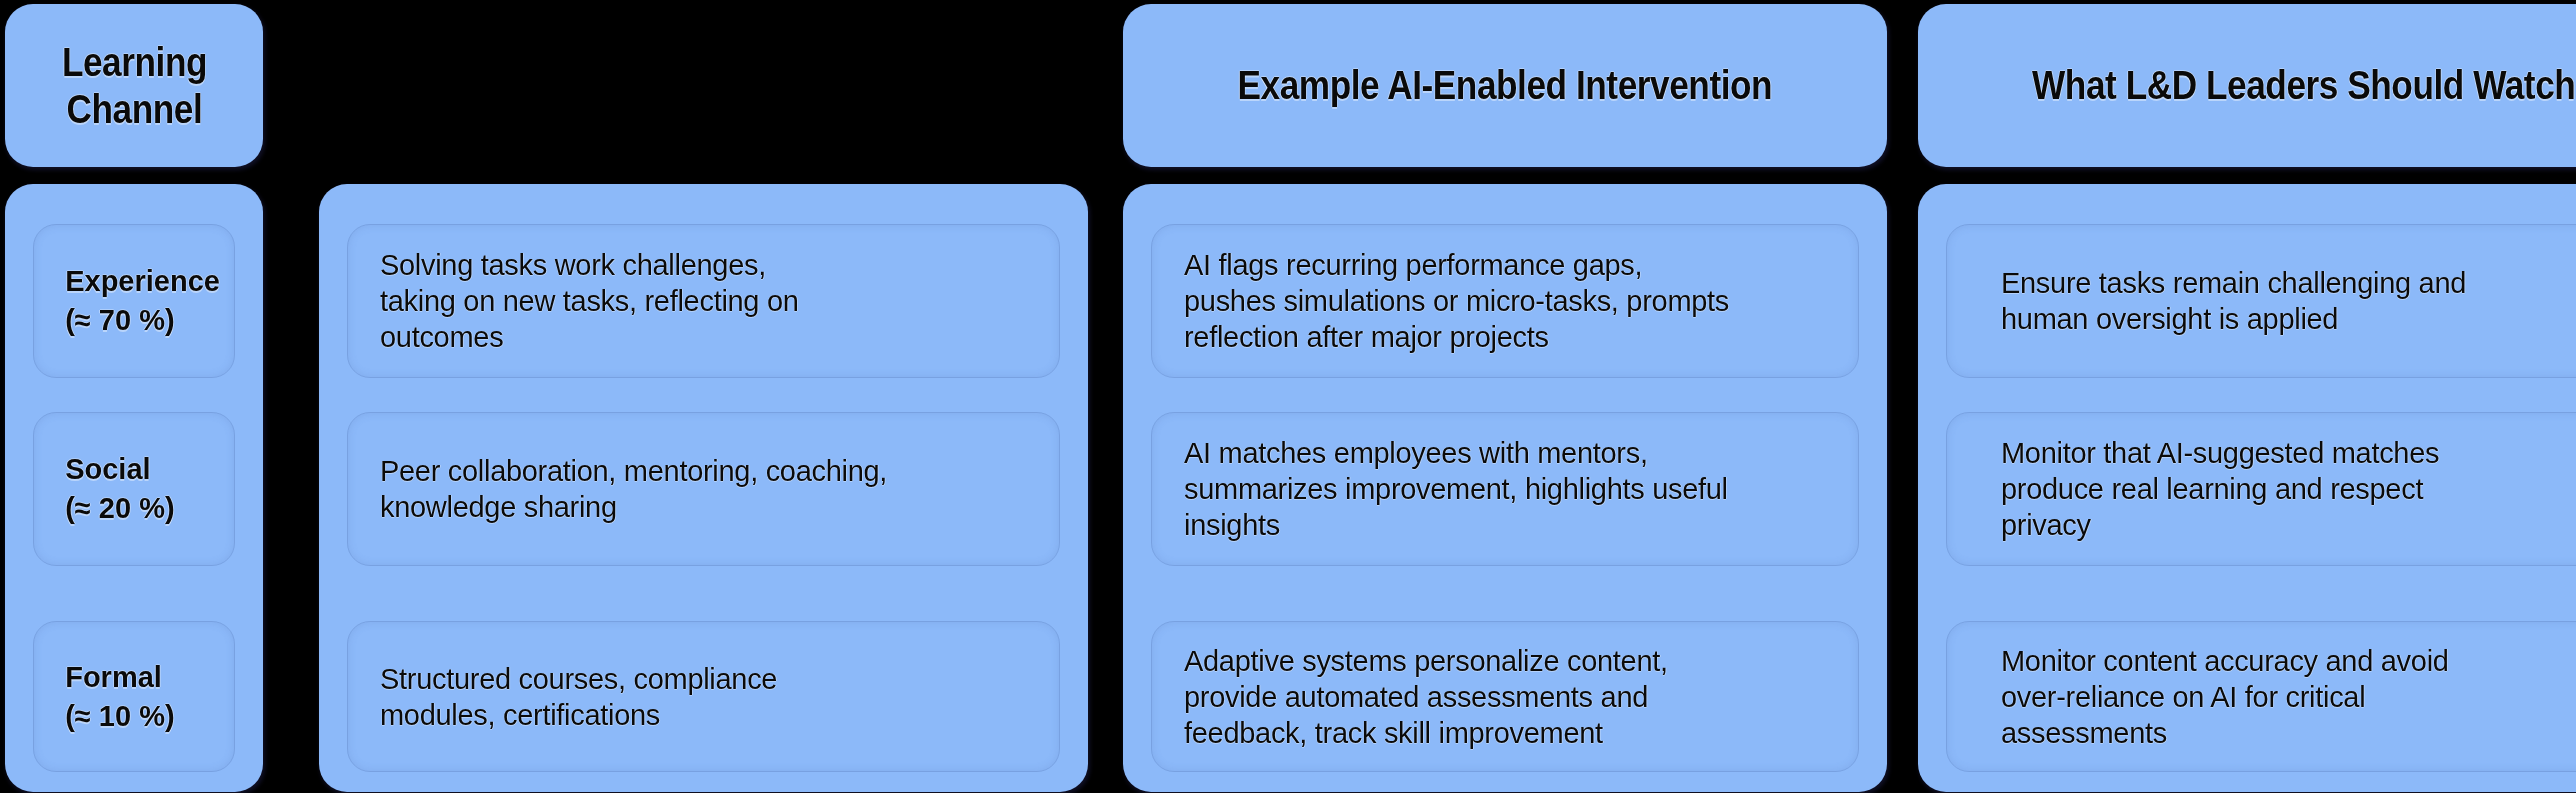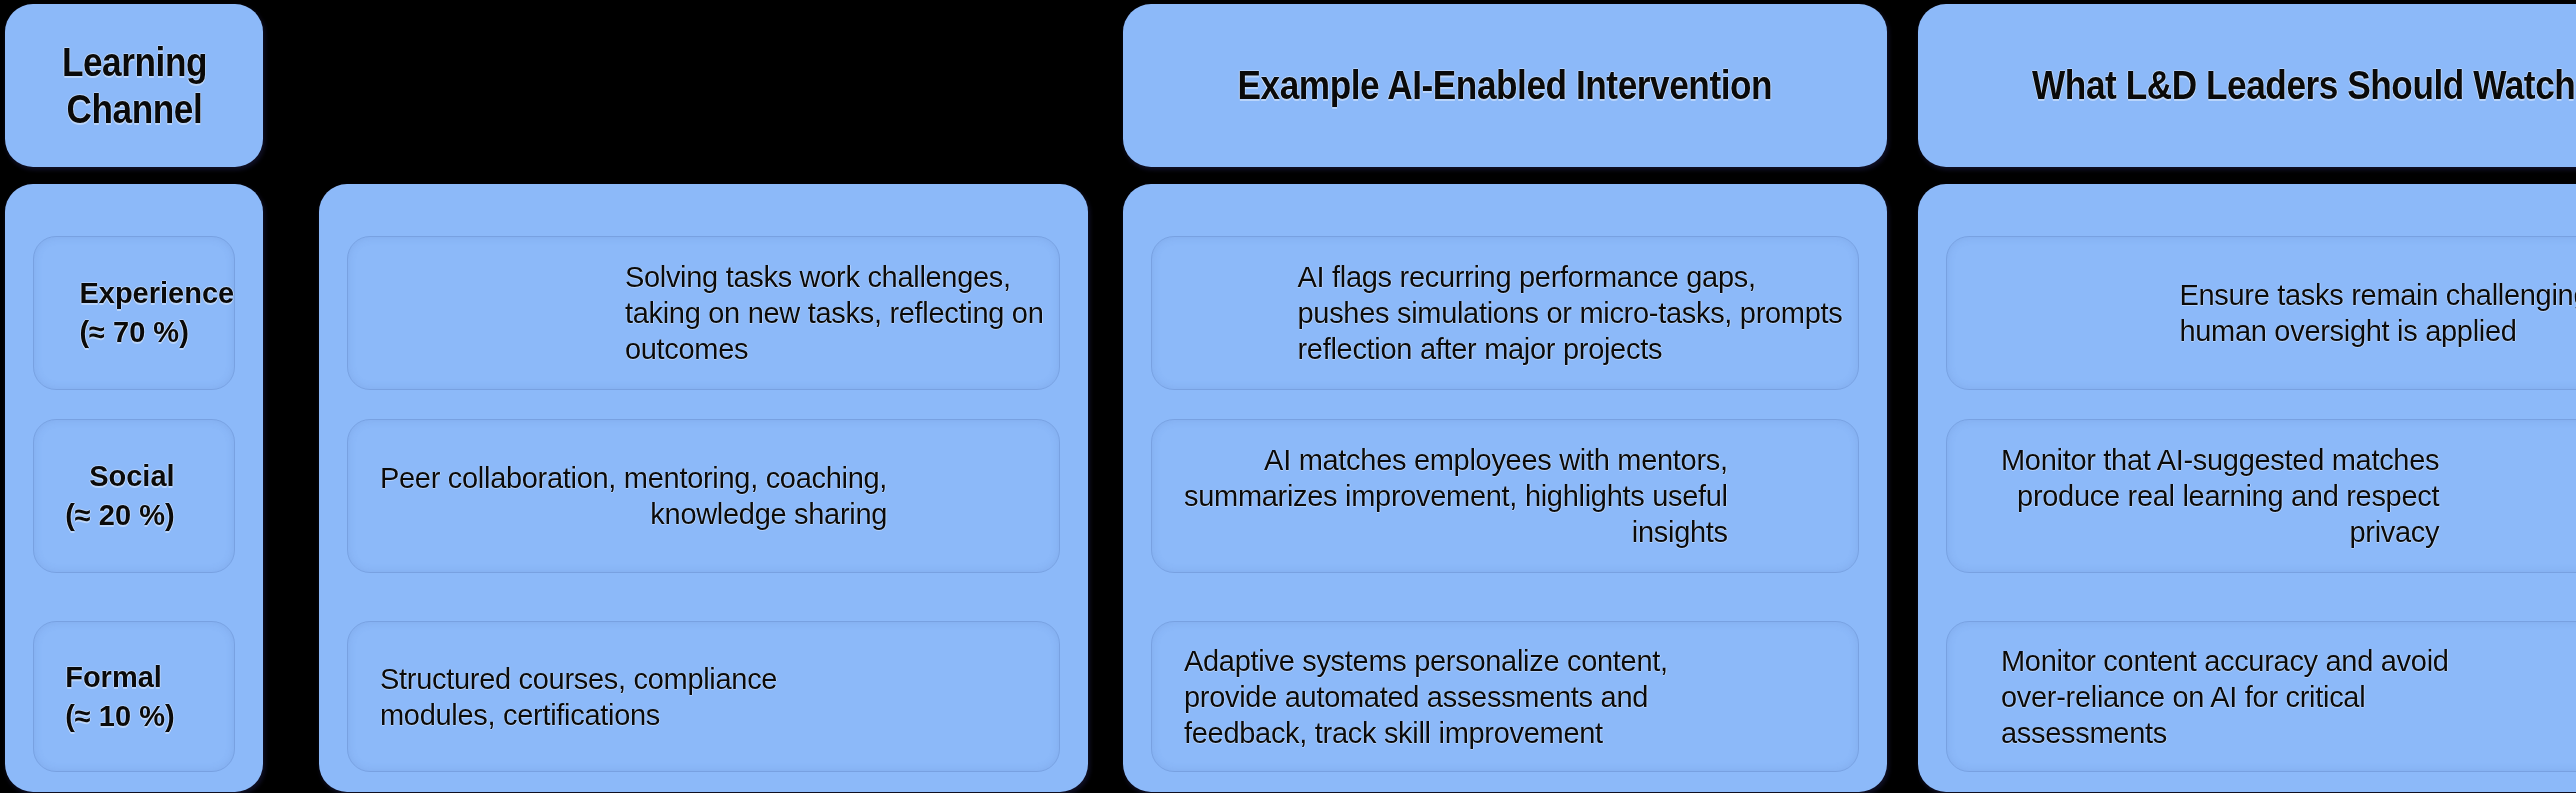--- a/index.html
+++ b/index.html
@@ -45,22 +45,22 @@
   .rowcell {
     position: absolute;
     left: 28px;
     right: 28px;
     border-radius: 23px;
     border: 1.5px solid rgba(70, 100, 165, 0.28);
     box-shadow: inset 0 0 8.2px rgba(70, 100, 165, 0.16);
     display: flex;
     align-items: center;
   }
-  .r1 { top: 52px; height: 152px; justify-content: flex-end; }
-  .r2 { top: 235px; height: 152px; text-align: right; }
+  .r1 { top: 40px; height: 152px; }
+  .r2 { top: 228px; height: 152px; }
   .r3 { top: 437px; height: 149px; }
 
   .row-label {
     margin: 0;
     padding-left: 31px;
     font-weight: bold;
     font-size: 29px;
     line-height: 39px;
     color: #0A0A0A;
     white-space: pre-line;

